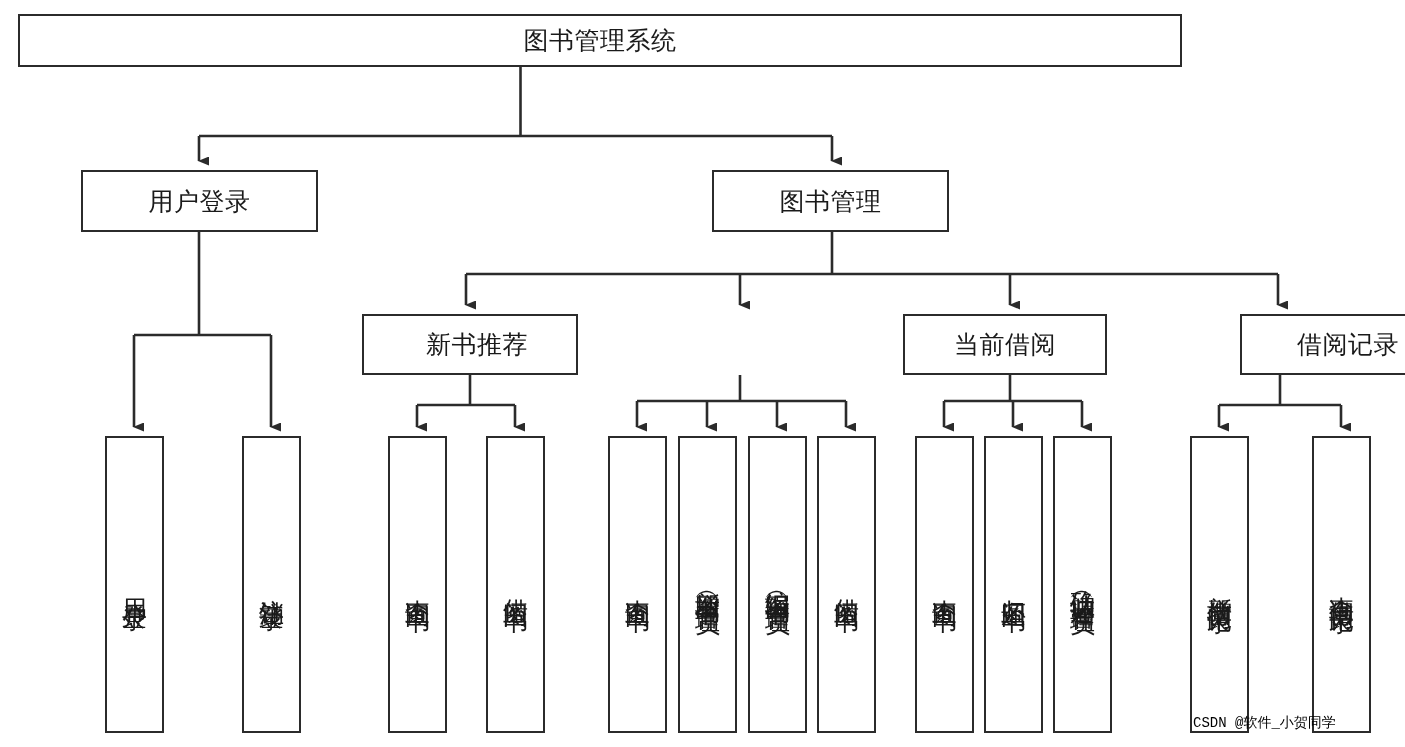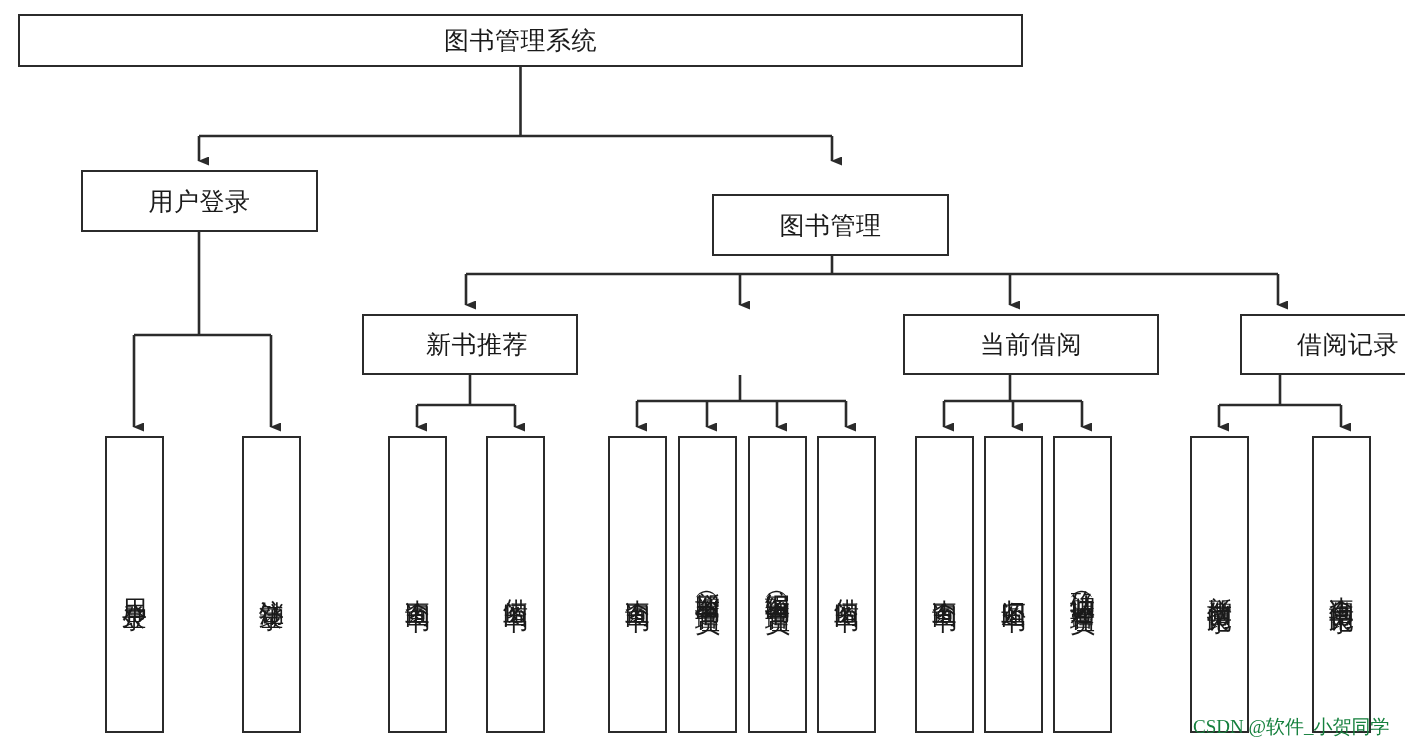--- a/index.html
+++ b/index.html
@@ -54,24 +54,24 @@
     writing-mode: vertical-rl;
     text-orientation: upright;
     font-size: 25px;
     letter-spacing: 3px;
     line-height: 1.0;
     max-height: 272px;
     white-space: normal;
   }
   .watermark {
     position: absolute;
-    font-size: 19px;
-    color: #15803d;
+    font-size: 14px;
+    color: #000000;
     white-space: nowrap;
-    font-family: Liberation Serif, serif;
+    font-family: Liberation Mono, monospace;
   }
 </style>
 </head>
 <body>
 
 <div id="diagram-root">
 
   <svg class="edges" viewBox="0 0 1405 747" xmlns="http://www.w3.org/2000/svg">
     <defs>
       <marker id="arrowhead" markerWidth="9" markerHeight="11" refX="4.5" refY="10" orient="auto" markerUnits="userSpaceOnUse">
@@ -118,35 +118,35 @@
       <path d="M1013,401 L1013,427" marker-end="url(#arrowhead)"></path>
       <path d="M1082,401 L1082,427" marker-end="url(#arrowhead)"></path>
 
       <path d="M1280,375 L1280,405"></path>
       <path d="M1219,405 L1341,405"></path>
       <path d="M1219,405 L1219,427" marker-end="url(#arrowhead)"></path>
       <path d="M1341,405 L1341,427" marker-end="url(#arrowhead)"></path>
     </g>
   </svg>
 
-  <div class="node root horiz" style="left:18px; top:14px; width:1005px; height:53px;">
+  <div class="node root horiz" style="left:18px; top:14px; width:1164px; height:53px;">
     <span class="node-label">图书管理系统</span>
   </div>
 
   <div class="node horiz" style="left:81px; top:170px; width:237px; height:62px;">
     <span class="node-label">用户登录</span>
   </div>
-  <div class="node horiz" style="left:712px; top:170px; width:237px; height:62px;margin-top:24px;">
+  <div class="node horiz" style="left:712px; top:170px; width:237px; height:62px;">
     <span class="node-label">图书管理</span>
   </div>
 
   <div class="node horiz" style="left:362px; top:314px; width:216px; height:61px;padding-left:14px;">
     <span class="node-label">新书推荐</span>
   </div>
-  <div class="node horiz" style="left:903px; top:314px; width:256px; height:61px;">
+  <div class="node horiz" style="left:903px; top:314px; width:204px; height:61px;">
     <span class="node-label">当前借阅</span>
   </div>
   <div class="node horiz" style="left:1240px; top:314px; width:216px; height:61px;">
     <span class="node-label">借阅记录</span>
   </div>
 
   <div class="node vert" style="left:105px; top:436px; width:59px; height:297px;">
     <span class="node-label">用户登录</span>
   </div>
   <div class="node vert" style="left:242px; top:436px; width:59px; height:297px;">

